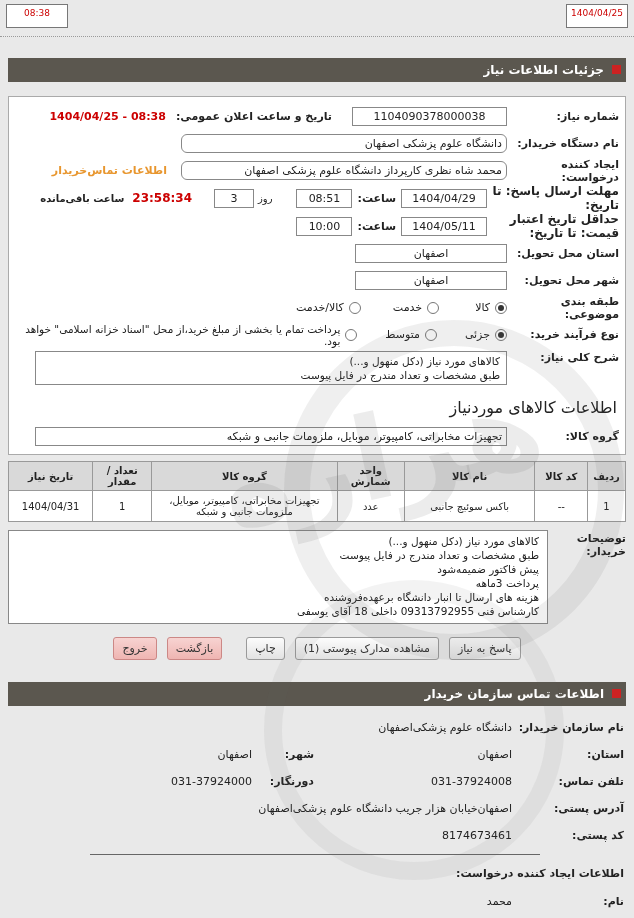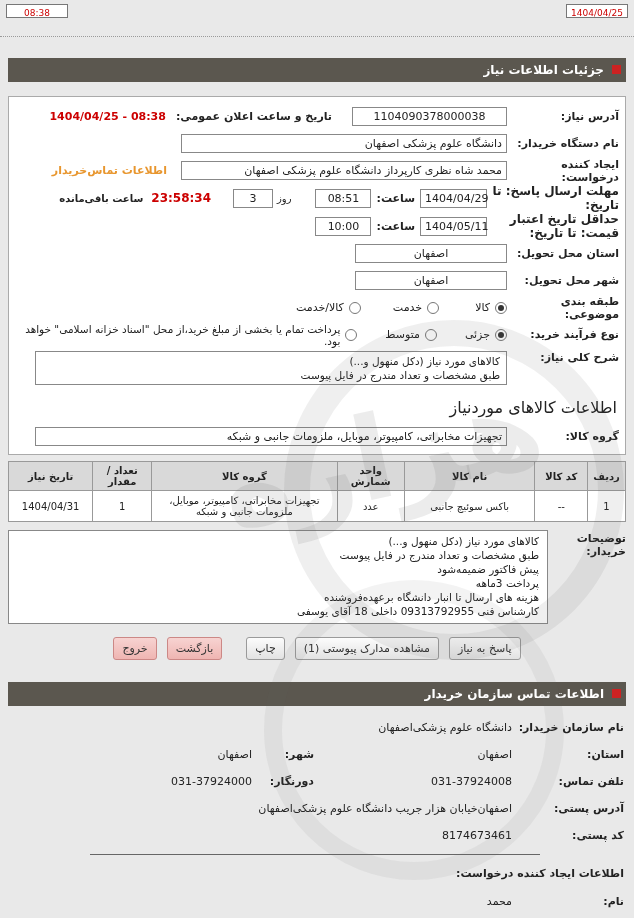--- a/index.html
+++ b/index.html
@@ -1,19 +1,19 @@
 <!DOCTYPE html>
 <html lang="fa" dir="rtl"><head>
 <meta charset="utf-8">
 <style>
   *{margin:0;padding:0;box-sizing:border-box;font-family:"DejaVu Sans","Liberation Sans",sans-serif;}
   html,body{width:634px;height:918px;}
   body{background:#e9e9e9;position:relative;overflow:hidden;direction:rtl;font-size:11px;color:#222;}
 
-  .stamp{position:absolute;top:4px;height:14px;border:1px solid #777;background:#fff;color:#c00;
+  .stamp{position:absolute;top:4px;height:24px;border:1px solid #777;background:#fff;color:#c00;
          font-size:9px;line-height:16px;text-align:center;padding:0 4px;min-width:62px;}
   #stamp-right{right:6px;}
   #stamp-left{left:6px;}
   .dotline{position:absolute;top:36px;left:0;width:100%;border-top:1px dotted #9a9a9a;}
 
   .hbar{position:relative;margin:0 8px;height:24px;background:#5b574f;color:#fff;font-weight:bold;
         font-size:12px;line-height:24px;padding-right:22px;}
   .hbar .rsq{position:absolute;right:5px;top:7px;width:9px;height:9px;background:#c22;}
   #hbar1{margin-top:58px;}
   #hbar2{margin-top:22px;}
@@ -24,23 +24,23 @@
   .l112{width:112px;padding-left:4px;flex:none;}
   .l130{width:132px;padding-left:4px;flex:none;font-size:12px;}
   .ibox{border:1px solid #888;background:#fff;height:19px;line-height:17px;padding:0 4px;flex:none;}
   .ctr{text-align:center;}
   .red{color:#c00;}
   .ltr{direction:ltr;unicode-bidi:embed;}
 
   #need-number{width:155px;}
   #announce-lbl{margin-right:20px;}
   #announce-val{margin-right:10px;font-weight:bold;}
-  .wide-box{width:326px;}
+  .wide-box{width:326px;border-radius:6px;}
   #buyer-link{color:#e8962e;font-weight:bold;margin-right:14px;cursor:pointer;}
-  .datebox{width:67px;text-align:center;}
+  .datebox{width:86px;text-align:center;}
   .timebox{width:56px;text-align:center;}
   .mlbl{font-weight:bold;margin:0 5px;flex:none;}
   #days-word{font-size:10px;margin-right:24px;flex:none;}
   #days-box{width:40px;text-align:center;margin-right:4px;}
   #countdown{font-weight:bold;font-size:12px;margin-right:22px;flex:none;}
   #countdown-lbl{font-weight:bold;font-size:10px;margin-right:8px;flex:none;}
   .city-box{width:152px;text-align:center;}
 
   .radio{width:12px;height:12px;border:1px solid #777;border-radius:50%;background:#fff;position:relative;
          display:inline-block;margin-left:5px;flex:none;cursor:pointer;}
@@ -93,21 +93,21 @@
 <div class="dotline"></div>
 
 <div class="hbar" id="hbar1">
   <span class="rsq"></span>
   <span>جزئیات اطلاعات نیاز</span>
 </div>
 
 <div class="panel">
 
   <div class="frow">
-    <span class="lbl l112">آدرس نیاز:</span>
+    <span class="lbl l112">شماره نیاز:</span>
     <span class="ibox ctr ltr" id="need-number">1104090378000038</span>
     <span class="lbl" id="announce-lbl">تاریخ و ساعت اعلان عمومی:</span>
     <span class="red ltr" id="announce-val">1404/04/25 - 08:38</span>
   </div>
 
   <div class="frow">
     <span class="lbl l112">نام دستگاه خریدار:</span>
     <span class="ibox wide-box">دانشگاه علوم پزشکی اصفهان</span>
   </div>
 

